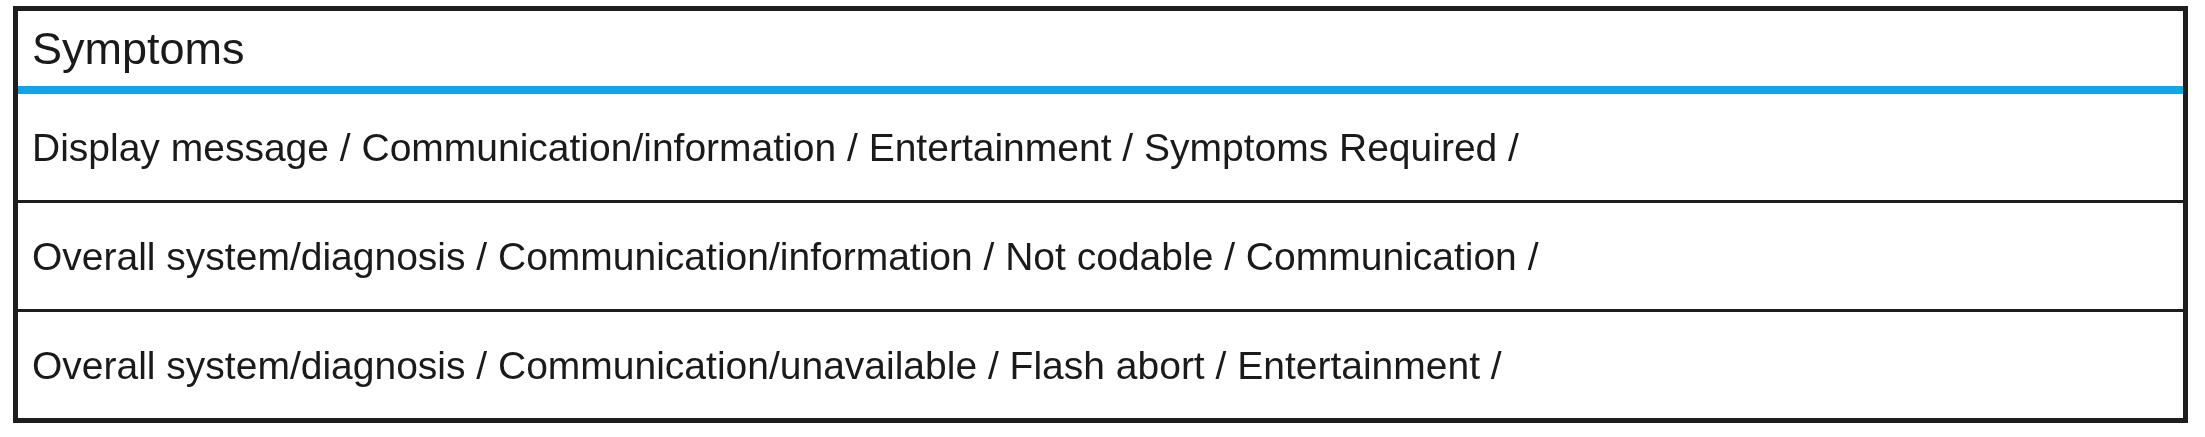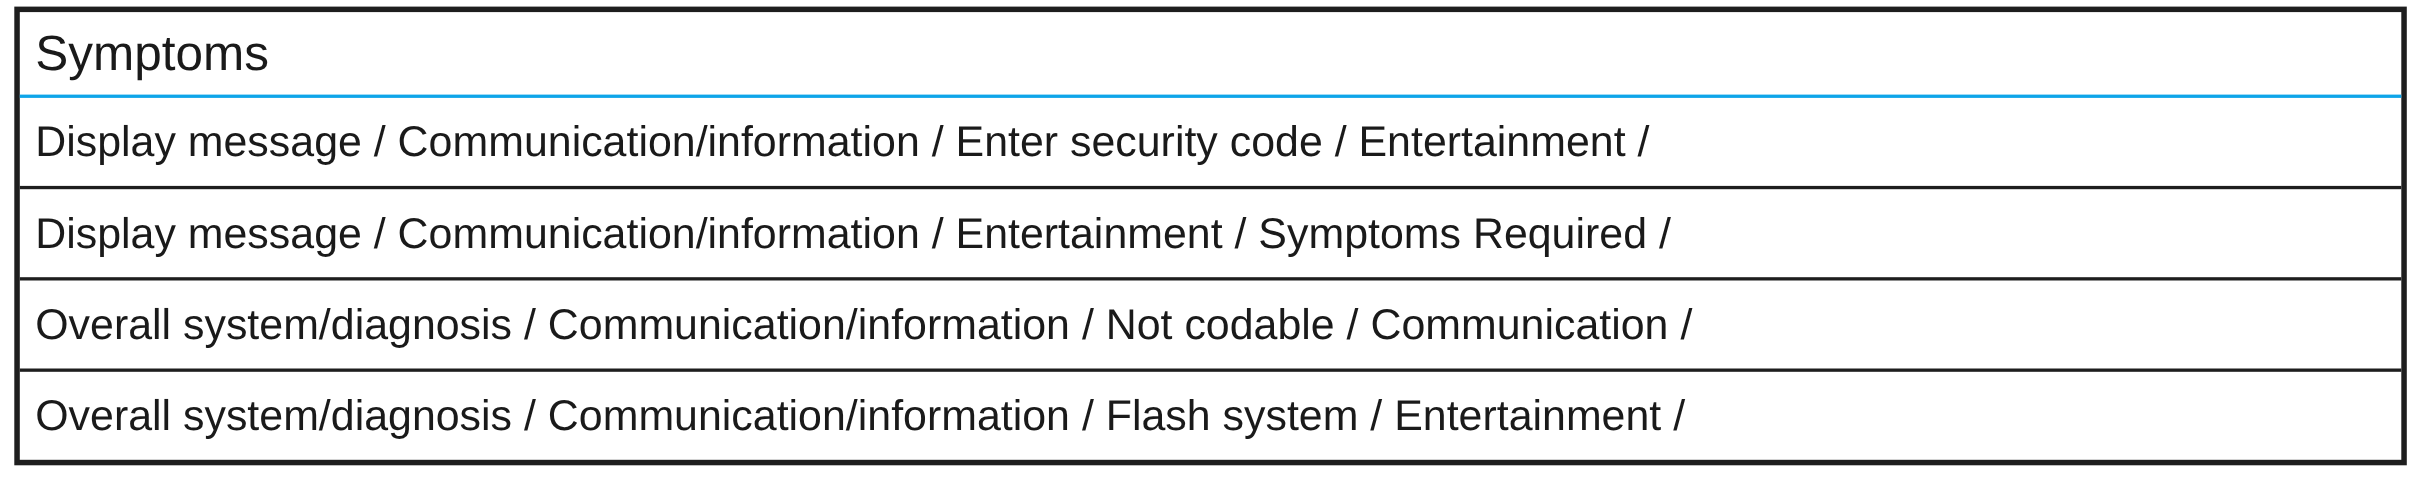--- a/index.html
+++ b/index.html
@@ -26,21 +26,21 @@
     display: flex;
     flex-direction: column;
   }
   .header-row {
     height: 75px;
     flex: 0 0 auto;
     box-sizing: content-box;
     display: flex;
     align-items: center;
     padding: 0 14px;
-    border-bottom: 3px solid #0ea5e9;
+    border-bottom: 8px solid #0ea5e9;
     font-size: 45px;
     line-height: 1;
     white-space: nowrap;
     overflow: hidden;
     text-align: right;
   }
   .data-row {
     flex: 1 1 0;
     display: flex;
     align-items: center;
@@ -59,24 +59,21 @@
   }
 </style>
 </head>
 <body>
 
 <div class="symptoms-table">
   <div class="header-row">
     <span class="cell-text">Symptoms</span>
   </div>
   <div class="data-row">
-    <span class="cell-text">Display message / Communication/information / Enter security code / Entertainment /</span>
-  </div>
-  <div class="data-row">
     <span class="cell-text">Display message / Communication/information / Entertainment / Symptoms Required /</span>
   </div>
   <div class="data-row">
     <span class="cell-text">Overall system/diagnosis / Communication/information / Not codable / Communication /</span>
   </div>
   <div class="data-row">
-    <span class="cell-text">Overall system/diagnosis / Communication/information / Flash system / Entertainment /</span>
+    <span class="cell-text">Overall system/diagnosis / Communication/unavailable / Flash abort / Entertainment /</span>
   </div>
 </div>
 
 </body></html>

